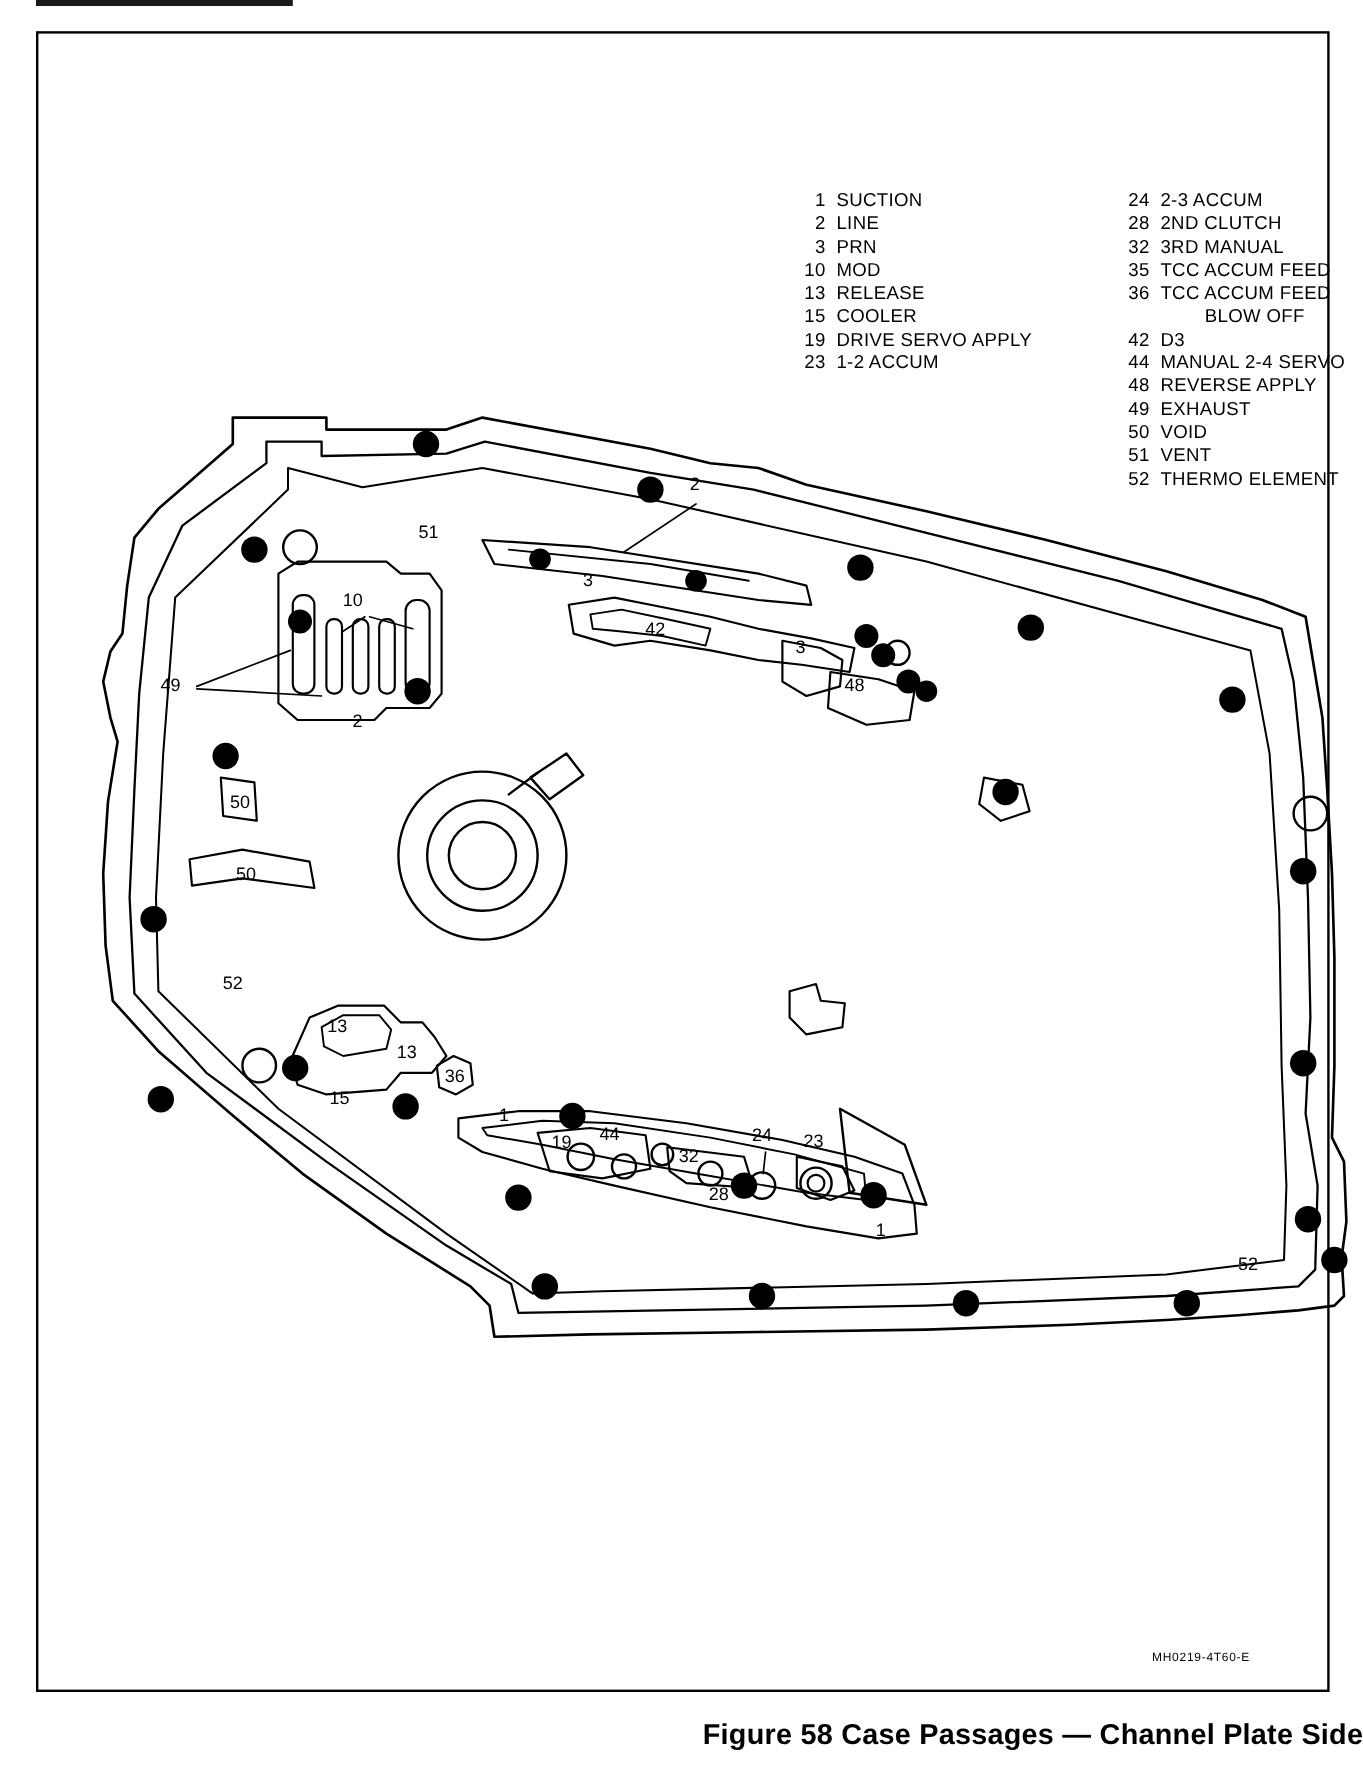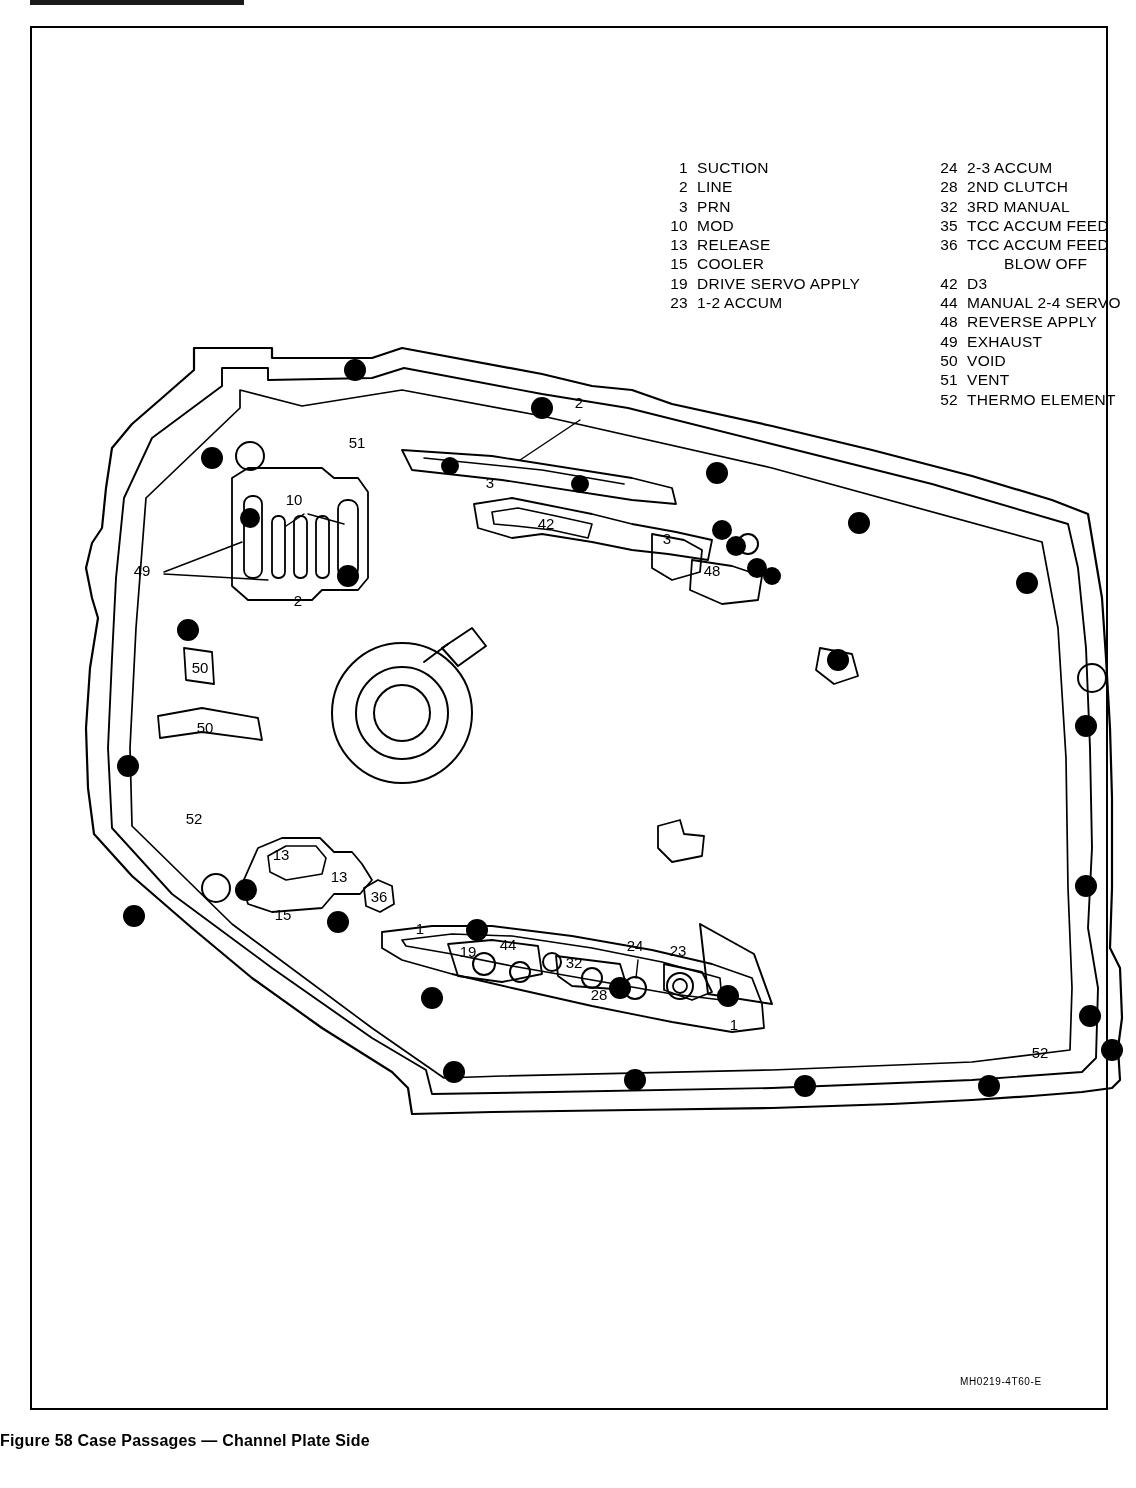--- a/index.html
+++ b/index.html
@@ -88,22 +88,22 @@
     left: 958px;
     top: 1378px;
     font-size: 10px;
     letter-spacing: 0.6px;
   }
   .caption {
     position: absolute;
     left: 0;
     top: 1432px;
     width: 1136px;
-    text-align: left;
-    font-size: 16px;
+    text-align: right;
+    font-size: 24px;
     font-weight: bold;
     letter-spacing: 0.2px;
   }
 </style>
 </head>
 <body>
 
 <div class="page">
 
   <div class="top-artifact"></div>

